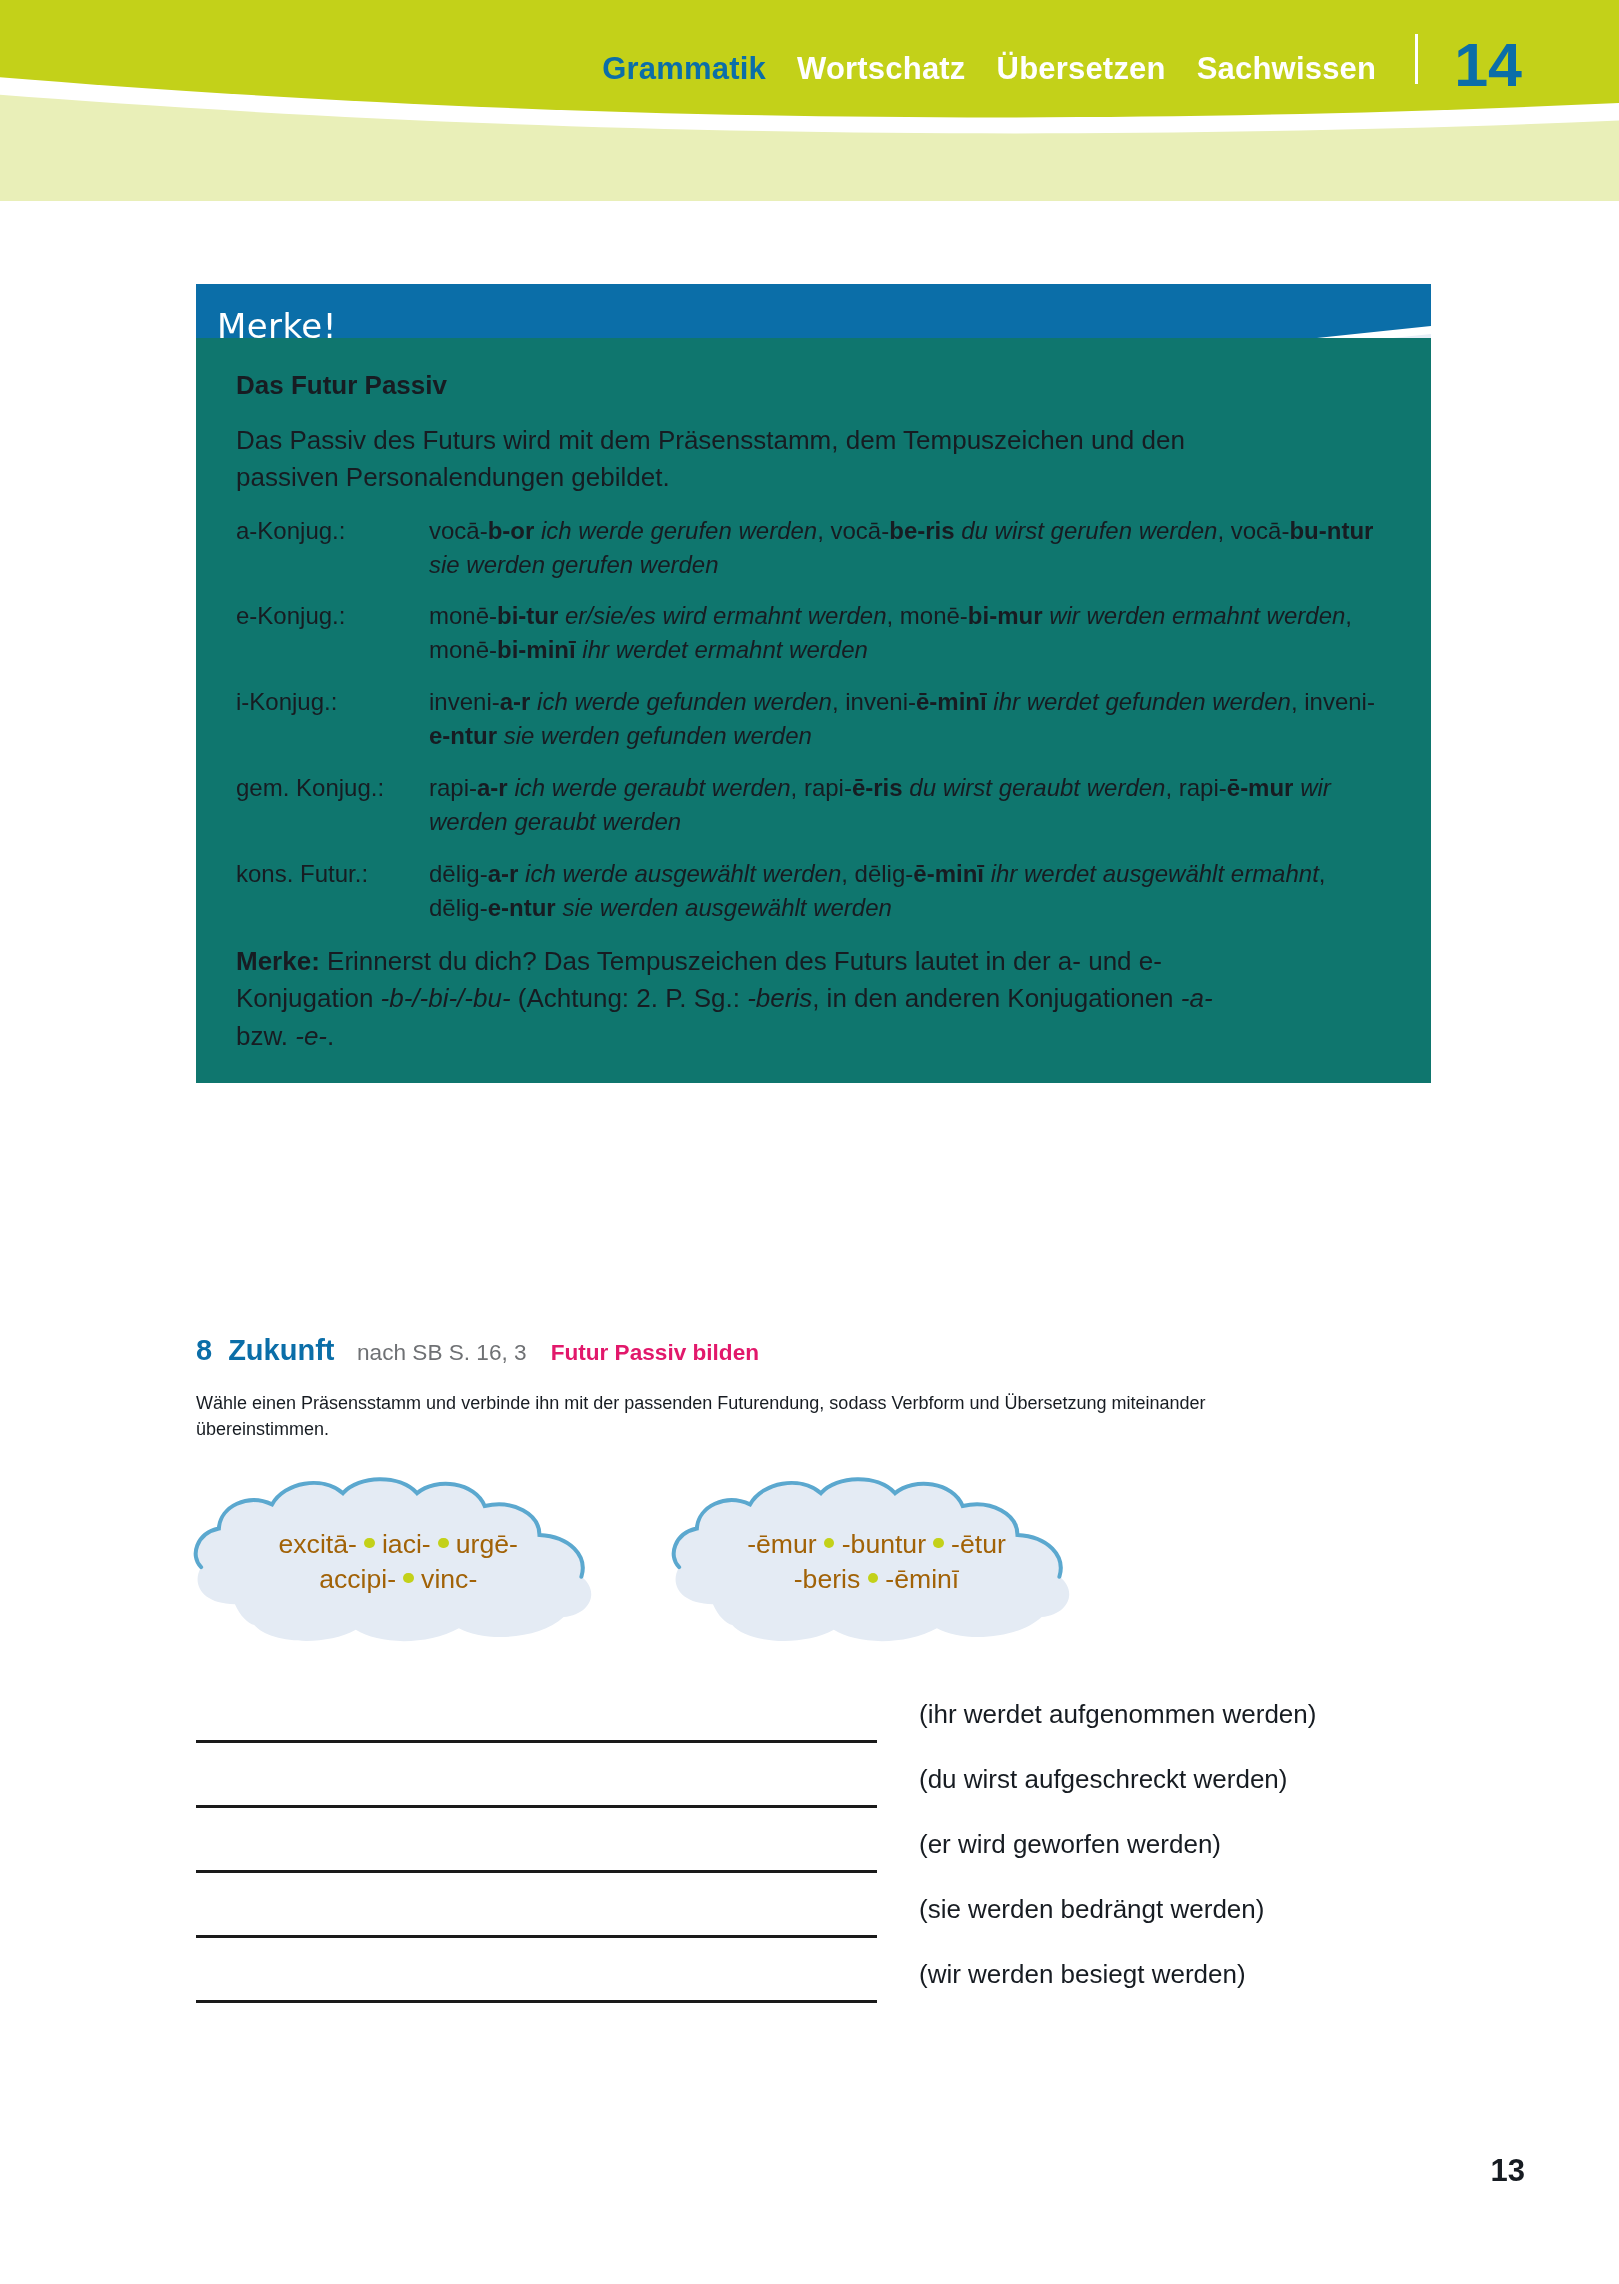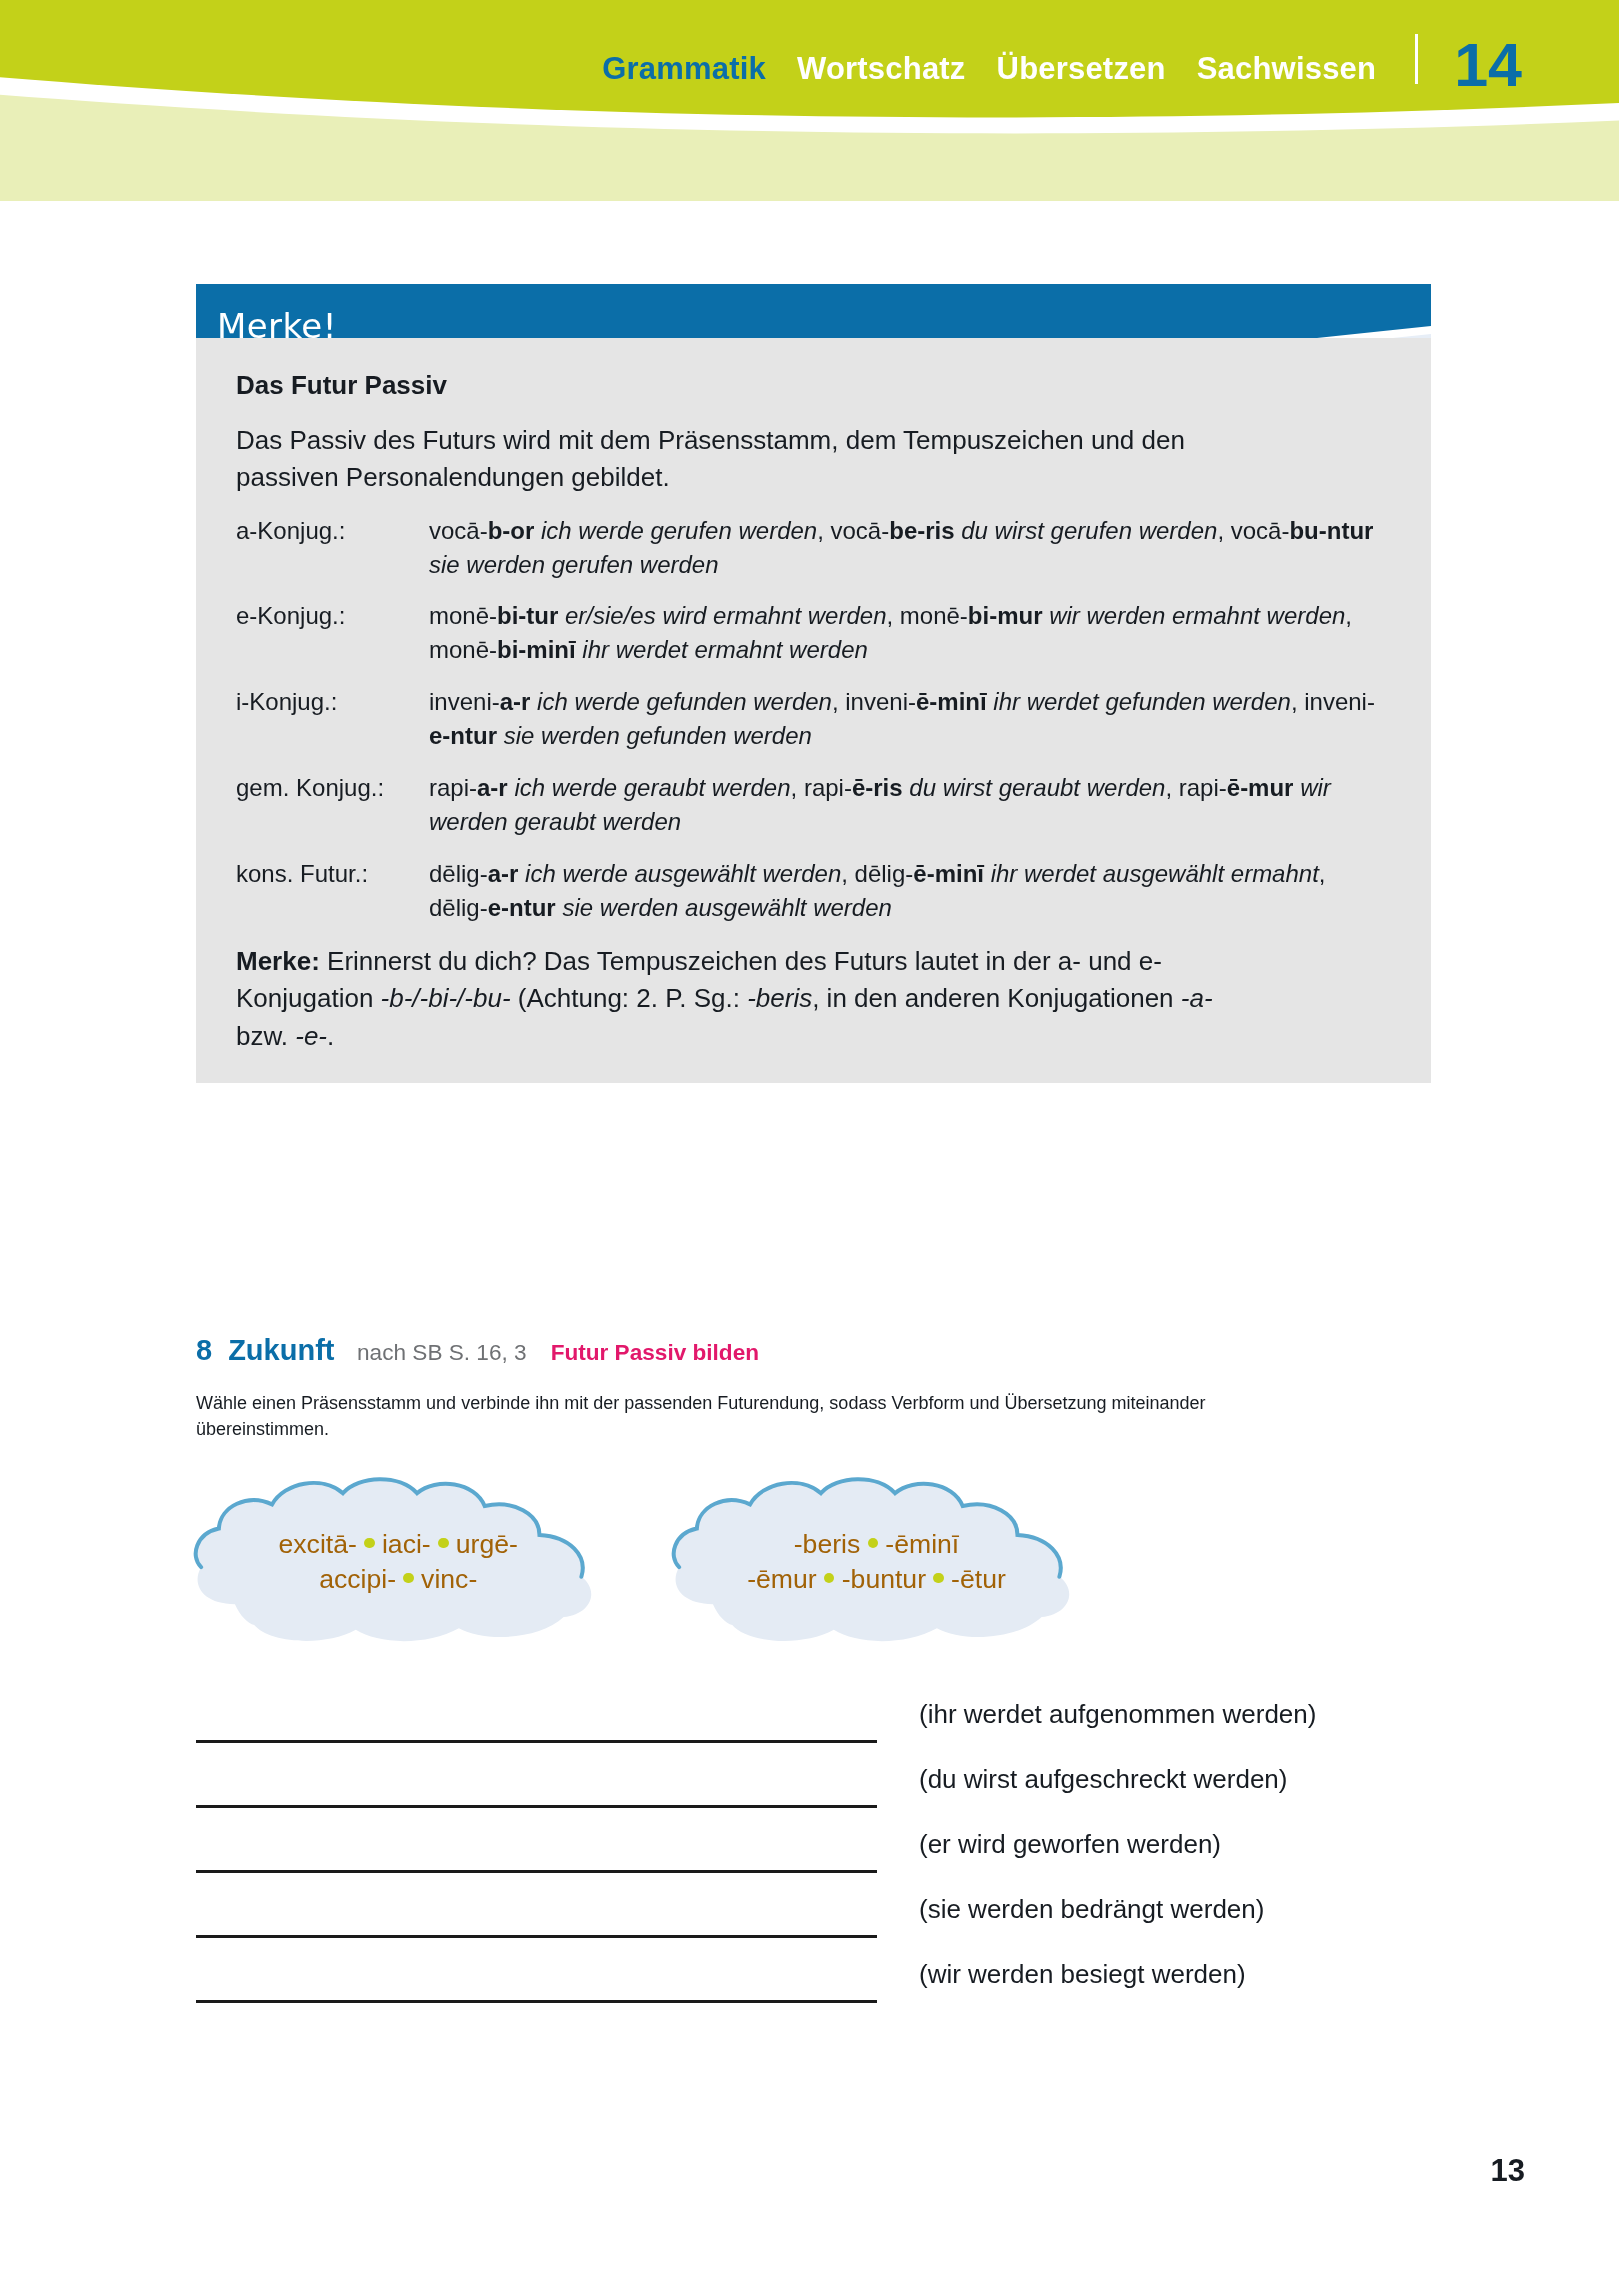--- a/index.html
+++ b/index.html
@@ -91,21 +91,21 @@
     z-index: 3;
     font-family: "DejaVu Sans", sans-serif;
   }
 
   .merke-body {
     position: absolute;
     left: 196px;
     top: 338px;
     width: 1235px;
     min-height: 375px;
-    background: #e5e5e5;
+    background: #0f766e;
     z-index: 2;
     box-sizing: border-box;
     padding: 32px 40px 27px 40px;
   }
   .merke-heading {
     font-size: 26px;
     font-weight: 700;
     color: #171c22;
     margin: 0 0 21px 0;
   }
@@ -398,24 +398,24 @@
                  C6,108 14,80 42,74
                  C44,46 78,30 108,44
                  C124,16 170,8 196,30
                  C216,8 266,6 288,30
                  C312,10 360,16 372,46
                  C408,38 440,56 440,82
                  C478,84 500,108 492,134" fill="none" stroke="#5ba8cf" stroke-width="5" stroke-linecap="round"></path>
       </svg>
       <div class="cloud-text">
         <div>
-          <span>-beris</span><span class="dot"></span><span>-ēminī</span>
+          <span>-ēmur</span><span class="dot"></span><span>-buntur</span><span class="dot"></span><span>-ētur</span>
         </div>
         <div>
-          <span>-ēmur</span><span class="dot"></span><span>-buntur</span><span class="dot"></span><span>-ētur</span>
+          <span>-beris</span><span class="dot"></span><span>-ēminī</span>
         </div>
       </div>
     </div>
   </div>
 
   <div class="answers">
     <div class="answer-row">
       <div class="answer-line"></div>
       <div class="answer-translation">(ihr werdet aufgenommen werden)</div>
     </div>

